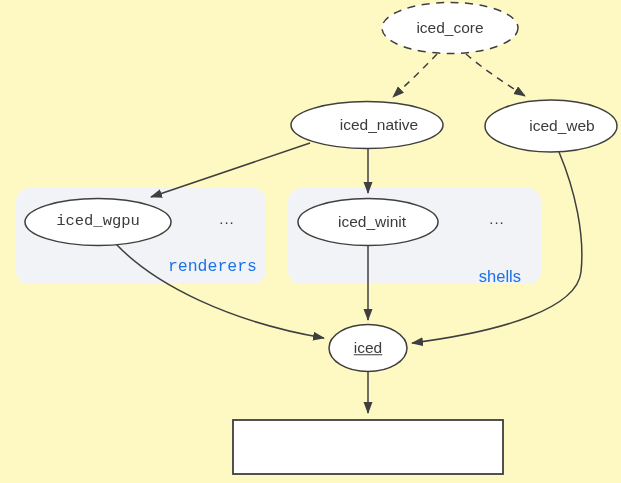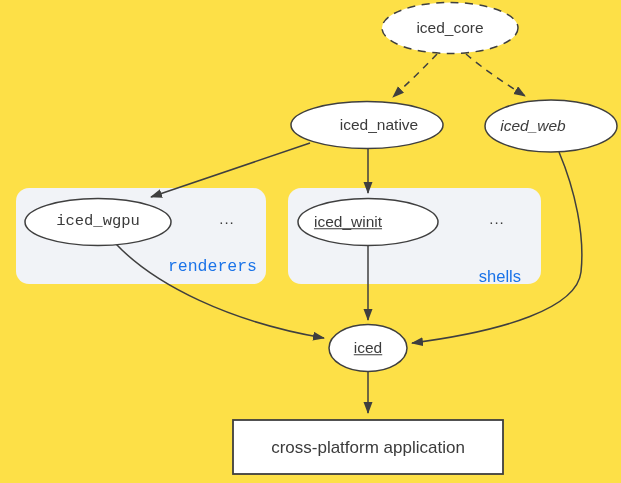--- a/index.html
+++ b/index.html
@@ -5,21 +5,21 @@
   html, body {
     margin: 0;
     padding: 0;
     background: #ffffff;
     font-family: "Liberation Sans", sans-serif;
   }
   .stage {
     position: relative;
     width: 621px;
     height: 483px;
-    background: #fde047;
+    background: #fef9c3;
     overflow: hidden;
   }
   .stage svg {
     position: absolute;
     left: 0;
     top: 0;
   }
   
   .group-box {
     fill: #f1f3f7;
@@ -105,25 +105,24 @@
     <ellipse class="node-shape" cx="367" cy="125" rx="76" ry="23.5"></ellipse>
     <ellipse class="node-shape" cx="551" cy="126" rx="66" ry="26"></ellipse>
     <ellipse class="node-shape" cx="98" cy="222" rx="73" ry="23.5"></ellipse>
     <ellipse class="node-shape" cx="368" cy="222" rx="70" ry="23.5"></ellipse>
     <ellipse class="node-shape" cx="368" cy="348" rx="39" ry="23.5"></ellipse>
     <rect class="app-box" x="233" y="420" width="270" height="54"></rect>
   </svg>
 
   <div class="lbl" style="left:450px; top:28px;">iced_core</div>
   <div class="lbl" style="left:367px; top:125px;padding-left:24px;">iced_native</div>
-  <div class="lbl" style="left:533px; top:126px;font-style:italic;">iced_web</div>
+  <div class="lbl" style="left:562px; top:126px;">iced_web</div>
   <div class="lbl" style="left:98px; top:222px;font-family:Liberation Mono, monospace;">iced_wgpu</div>
-  <div class="lbl" style="left:348px; top:222px;text-decoration:underline;">iced_winit</div>
+  <div class="lbl" style="left:372px; top:222px;">iced_winit</div>
   <div class="lbl" style="left:368px; top:348px;text-decoration:underline;">iced</div>
-  <div class="lbl app" style="left:368px; top:447px;">cross-platform application</div>
 
   <div class="lbl dots" style="left:227px; top:218px;">...</div>
   <div class="lbl dots" style="left:497px; top:218px;">...</div>
 
   <div class="grp-lbl" style="right:364px; top:267px;font-family:Liberation Mono, monospace;">renderers</div>
   <div class="grp-lbl" style="right:100px; top:267px;margin-top:9px;">shells</div>
 
 </div>
 
 </body></html>

